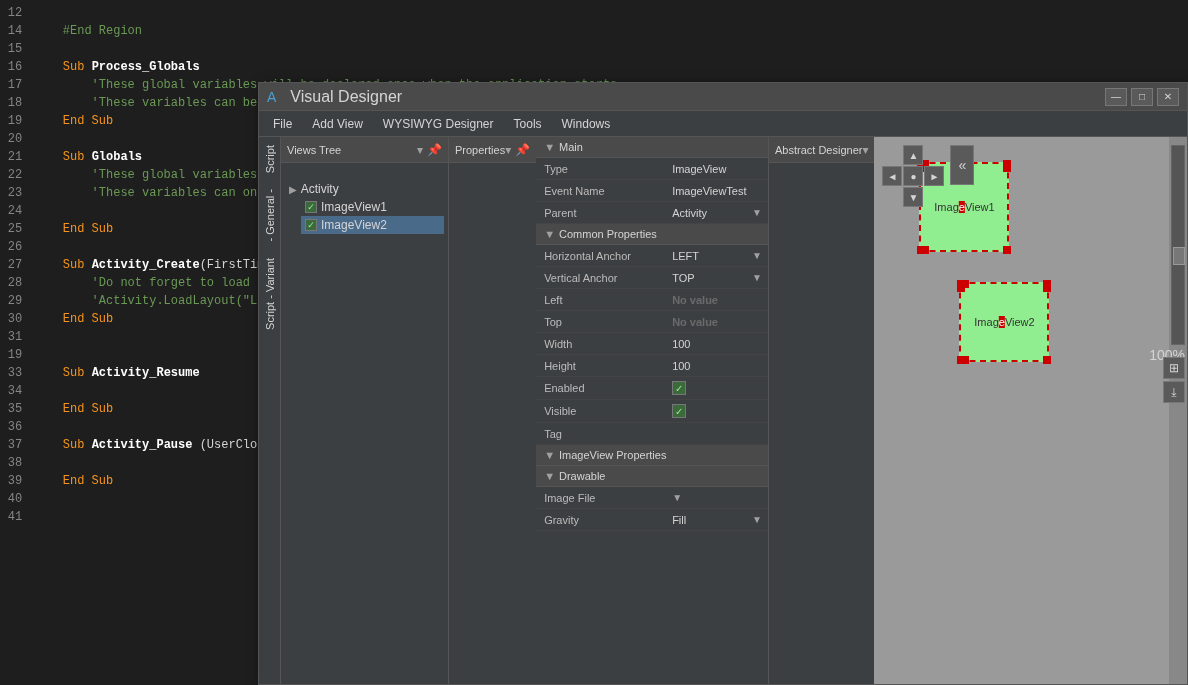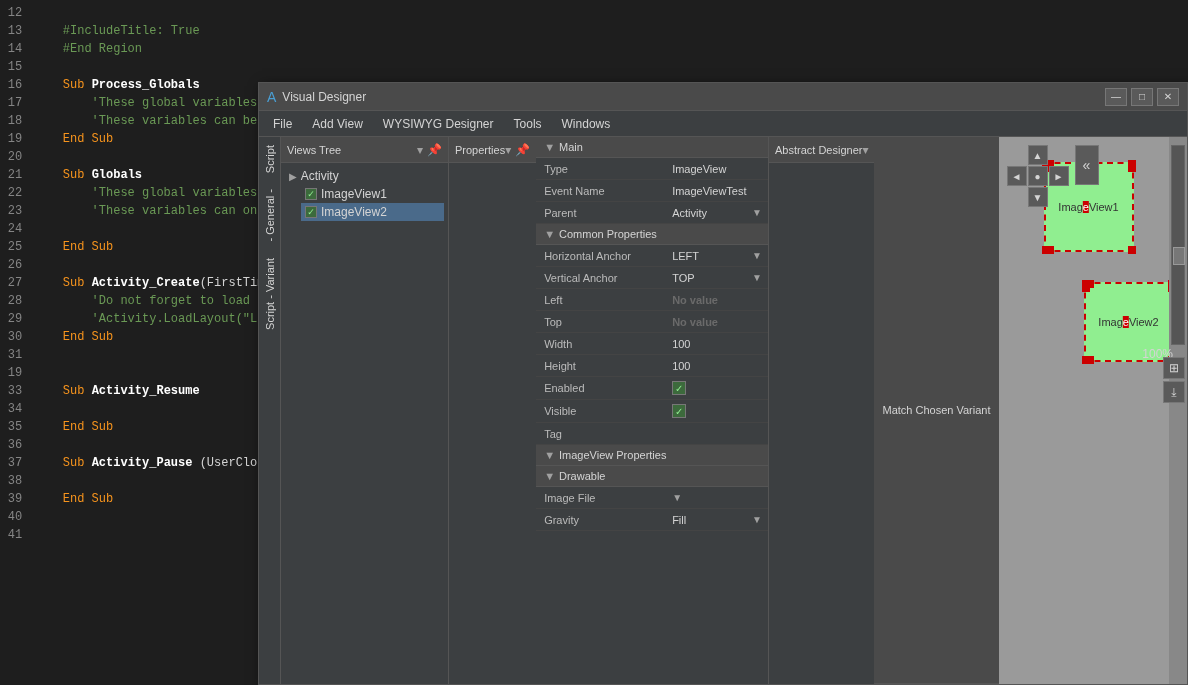--- a/index.html
+++ b/index.html
@@ -24,21 +24,21 @@
       width: 930px; height: 603px;
       background: #3c3f41; border: 1px solid #555;
       box-shadow: 4px 4px 12px rgba(0,0,0,0.7);
       display: flex; flex-direction: column;
     }
     .vd-titlebar {
       background: #4a4a4a; height: 28px; display: flex; align-items: center;
       padding: 0 8px; border-bottom: 1px solid #555; flex-shrink: 0;
     }
     .vd-title-icon { color: #4a9fd4; margin-right: 6px; font-size: 14px; }
-    .vd-title-text { color: #d4d4d4; font-size: 12px; flex: 1; }
+    .vd-title-text { color: #d4d4d4; font-size: 16px; flex: 1; margin-left: 8px; }
     .vd-controls { display: flex; gap: 4px; }
     .vd-btn { width: 22px; height: 18px; background: #5a5a5a; border: 1px solid #777; color: #d4d4d4; cursor: pointer; font-size: 10px; display: flex; align-items: center; justify-content: center; }
 
     .vd-menubar {
       background: #3c3f41; height: 26px; display: flex; align-items: center;
       padding: 0 4px; border-bottom: 1px solid #555; flex-shrink: 0;
     }
     .menu-item { padding: 3px 10px; color: #d4d4d4; cursor: pointer; font-size: 12px; }
 
     .vd-body { display: flex; flex: 1; overflow: hidden; }
@@ -50,21 +50,21 @@
     }
     .sidebar-tab-text {
       writing-mode: vertical-rl; transform: rotate(180deg);
       font-size: 11px; color: #d4d4d4; padding: 8px 4px;
       cursor: pointer; white-space: nowrap;
     }
 
     
     .views-tree-panel {
       width: 168px; background: #3c3f41; border-right: 1px solid #555;
-      display: flex; flex-direction: column; flex-shrink: 0;
+      display: flex; flex-direction: column; flex-shrink: 0; gap: 13px;
     }
     .panel-header {
       background: #4a4a4a; height: 26px; display: flex; align-items: center;
       padding: 0 6px; border-bottom: 1px solid #555; font-size: 11px; color: #d4d4d4;
       justify-content: space-between; flex-shrink: 0;
     }
     .panel-header-icons { display: flex; gap: 4px; }
     .panel-icon { color: #a0a0a0; cursor: pointer; font-size: 12px; }
 
     .tree-content { padding: 4px; flex: 1; }
@@ -126,21 +126,21 @@
     }
     .zoom-track {
       flex: 1; width: 14px; background: #555; border: 1px solid #666;
       position: relative; cursor: pointer;
     }
     .zoom-thumb {
       position: absolute; bottom: 40%; left: 1px;
       width: 12px; height: 18px; background: #777; border: 1px solid #999; cursor: grab;
     }
     .zoom-pct {
-      position: absolute; top: 210px; right: 14px; font-size: 12px; color: #d4d4d4;
+      position: absolute; top: 210px; right: 2px; font-size: 14px; color: #d4d4d4;
     }
     .abstract-action-btns {
       position: absolute; top: 220px; right: 2px; display: flex; flex-direction: column; gap: 2px;
     }
     .abstract-btn {
       width: 22px; height: 22px; background: #5a5a5a; border: 1px solid #777;
       color: #d4d4d4; cursor: pointer; display: flex; align-items: center; justify-content: center;
       font-size: 12px;
     }
 
@@ -177,24 +177,20 @@
     ::-webkit-scrollbar-track { background: #3c3f41; }
     ::-webkit-scrollbar-thumb { background: #666; }
   </style>
 </head>
 <body>
 
 <div class="code-editor">
   <div class="code-line">
       <span class="line-num">12</span>
       <span class="code-text"></span>
-    </div>
-  <div class="code-line">
-      <span class="line-num">13</span>
-      <span class="code-text comment">&nbsp;&nbsp;&nbsp;&nbsp;#IncludeTitle: True</span>
     </div>
   <div class="code-line">
       <span class="line-num">14</span>
       <span class="code-text comment">&nbsp;&nbsp;&nbsp;&nbsp;#End Region</span>
     </div>
   <div class="code-line">
       <span class="line-num">15</span>
       <span class="code-text"></span>
     </div>
   <div class="code-line">
@@ -457,23 +453,20 @@
           <span class="prop-value">Fill <span class="prop-dropdown-arrow">▼</span></span>
         </div>
       </div>
     </div>
 
     <div class="abstract-panel">
       <div class="panel-header">
         <span>Abstract Designer</span>
         <span class="panel-icon" style="margin-left:auto;">▾</span>
       </div>
-      <div style="background:#4a4a4a; padding:3px 8px; font-size:11px; border-bottom:1px solid #555; display:flex; align-items:center; justify-content:space-between;">
-        <span>Match Chosen Variant</span>
-      </div>
       <div class="abstract-content">
         <div class="designer-canvas">
 
           <div class="design-imageview1" style="top:25px; left:45px;">
             <span class="design-imageview1-label">Imag<span style="background:#cc0000;color:#fff;">e</span>View1</span>
 
             <div class="design-handle" style="top:-4px;left:-4px;"></div>
             <div class="design-handle" style="top:-4px;left:calc(50%-4px);"></div>
             <div class="design-handle" style="top:-4px;right:-4px;"></div>
             <div class="design-handle" style="top:calc(50%-4px);left:-4px;"></div>

